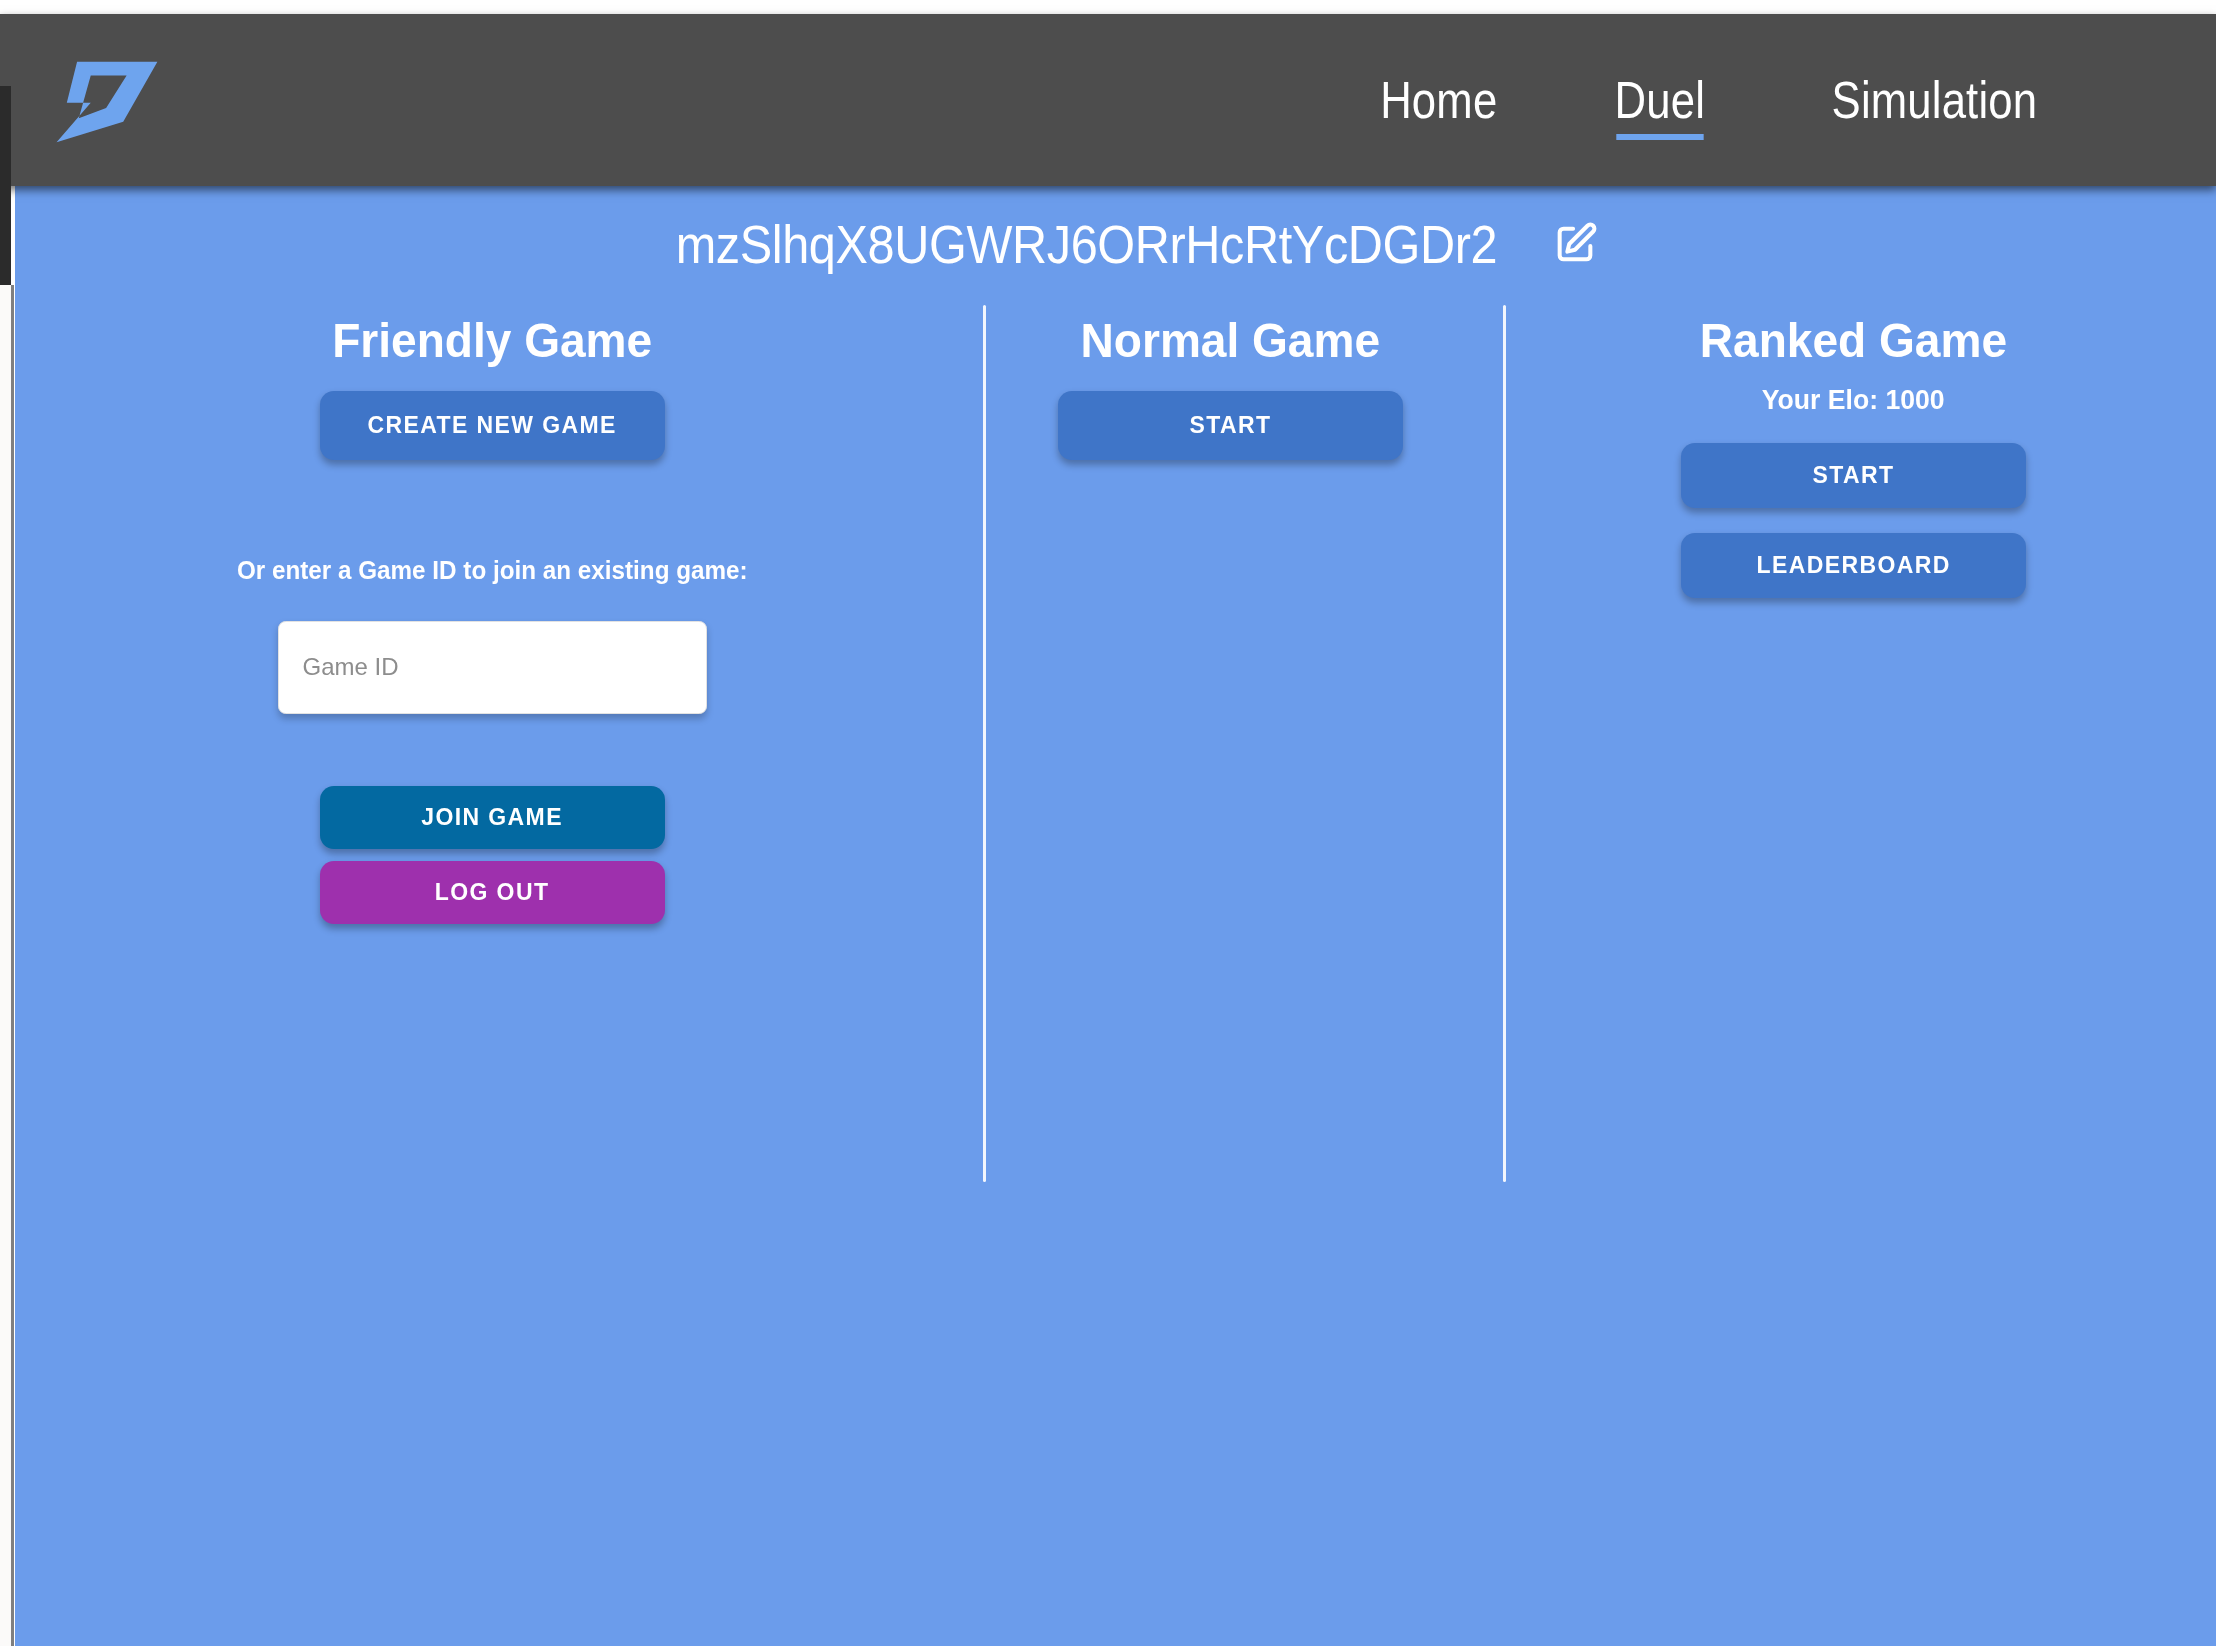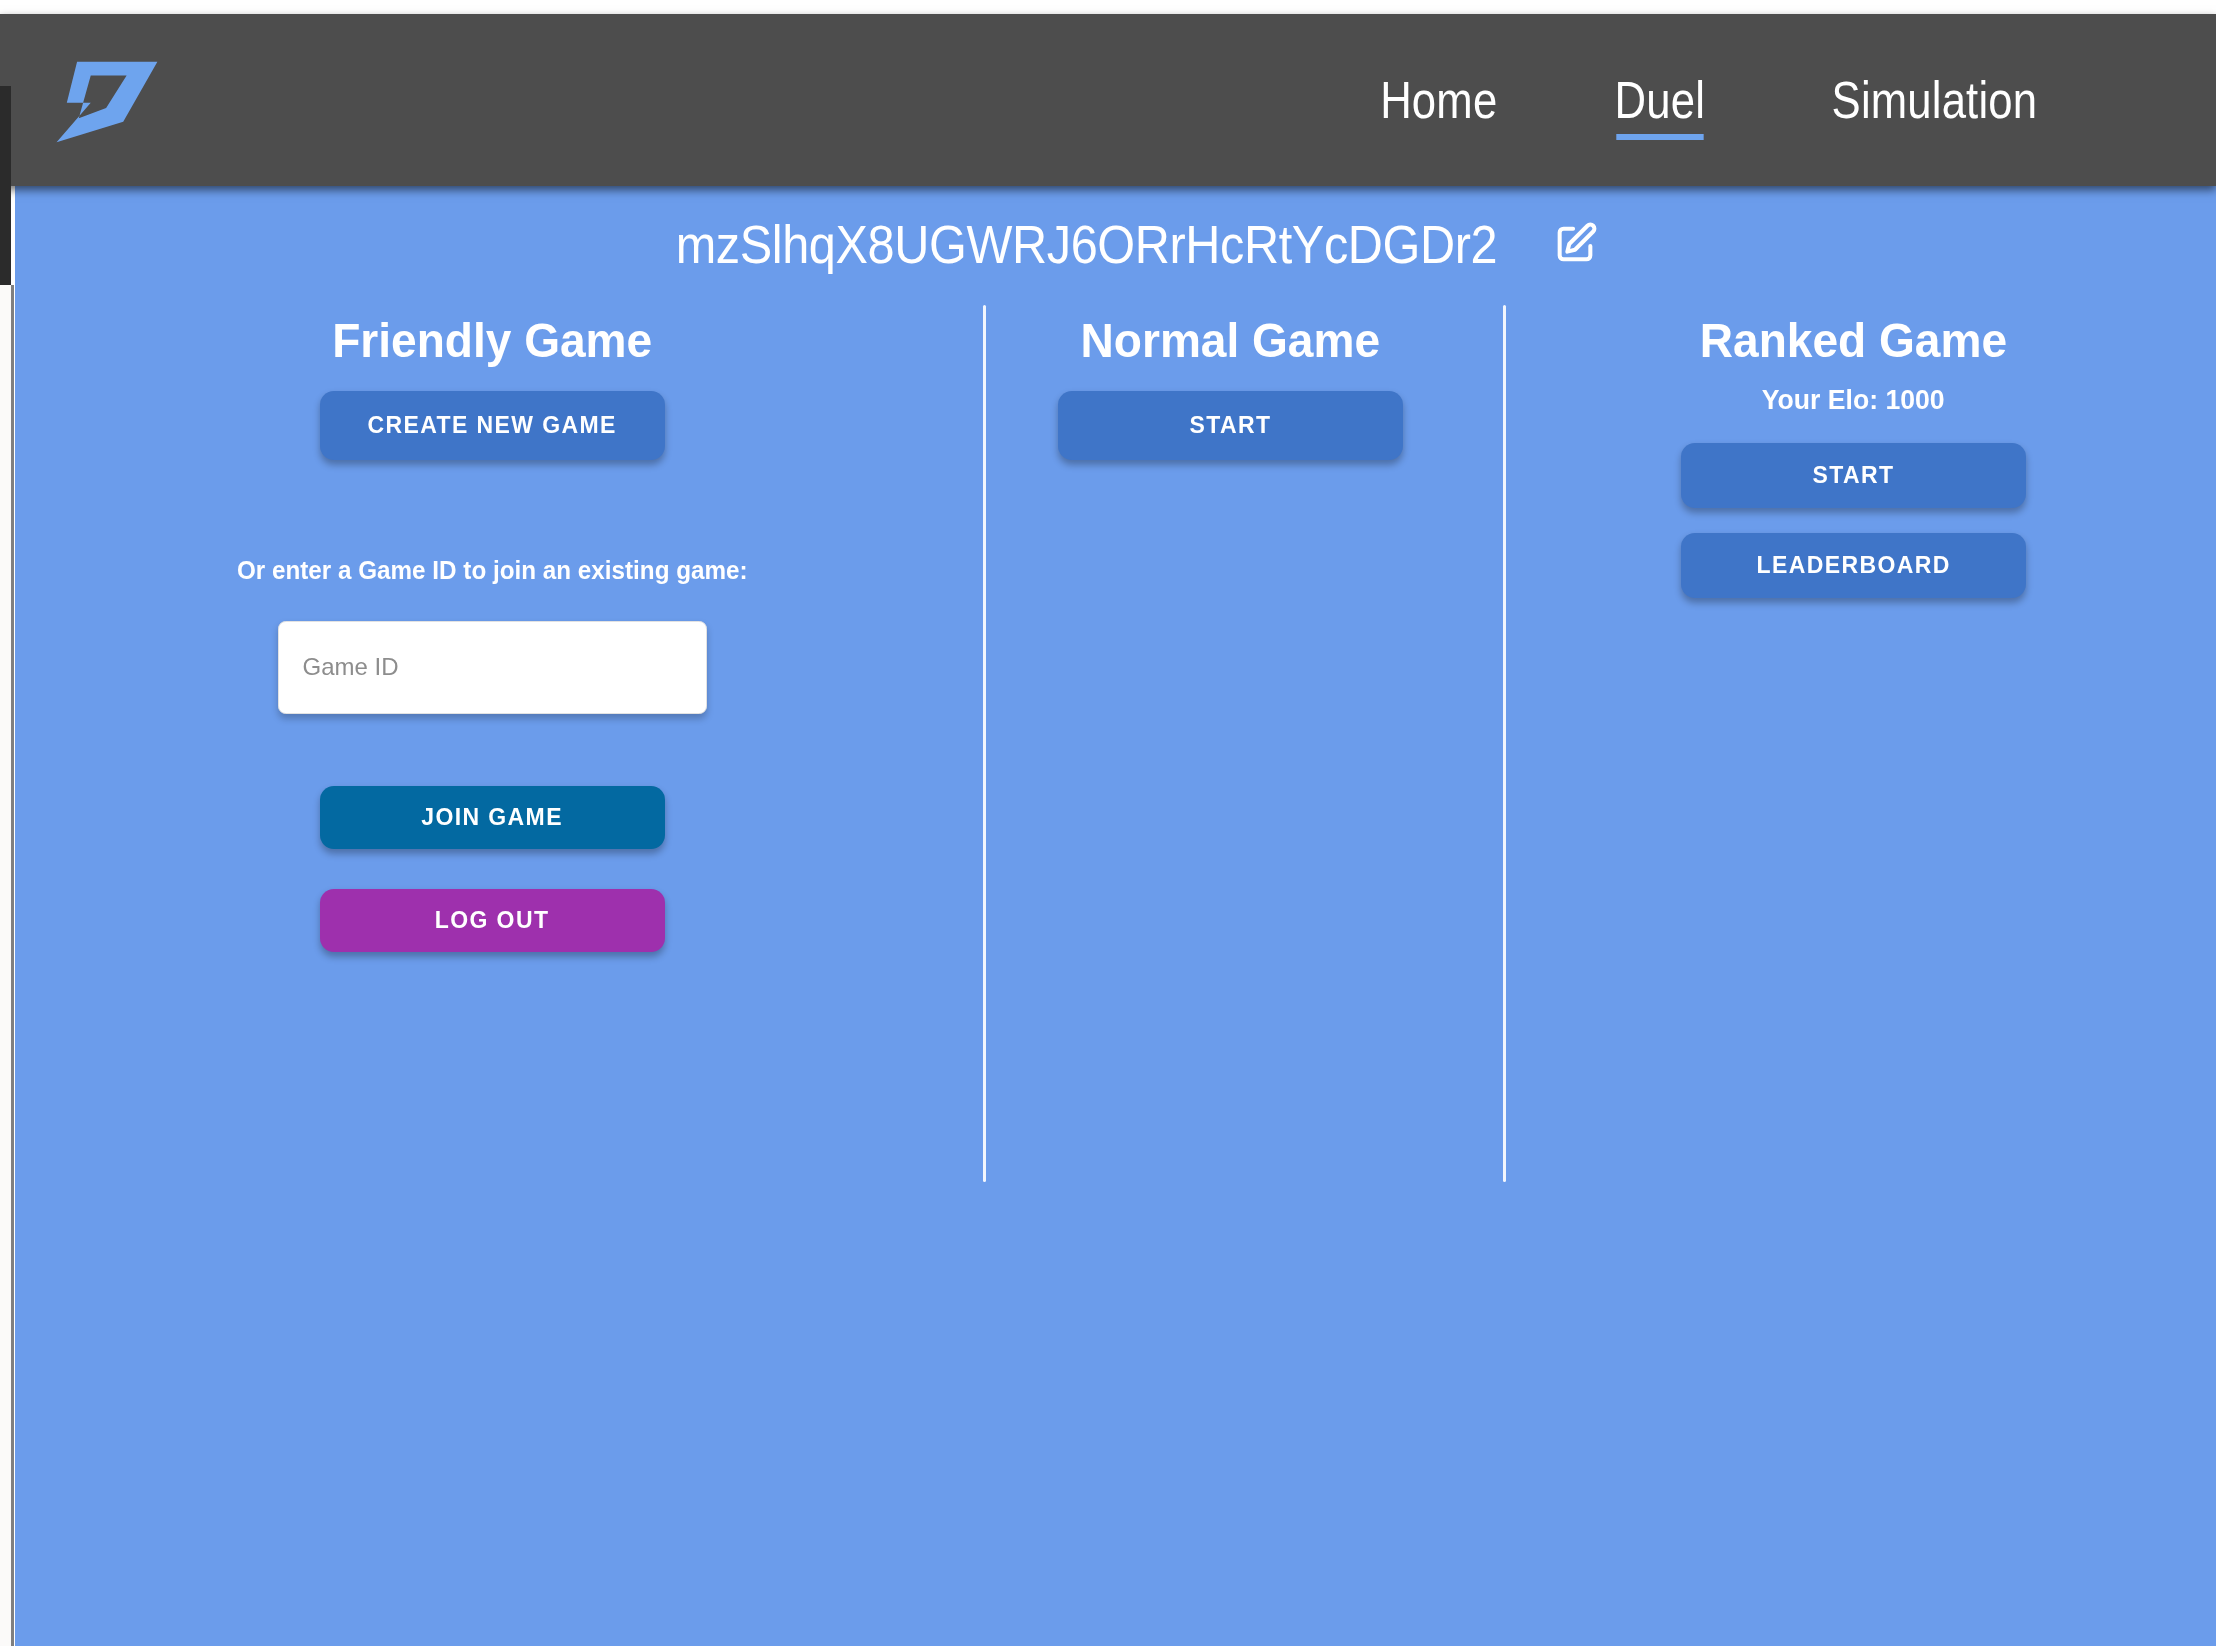--- a/index.html
+++ b/index.html
@@ -152,21 +152,21 @@
   }
   .btn-blue   { background:#3f75c8; }
   .btn-tan    { background:#0369a1; }
   .btn-purple { background:#9e30ad; }
 
   #btn-create-new-game { width:345px; height:69px; margin-top:26px; }
   #btn-normal-start    { width:345px; height:69px; margin-top:26px; }
   #btn-ranked-start    { width:345px; height:65px; margin-top:27.5px; }
   #btn-leaderboard     { width:345px; height:65px; margin-top:25px; }
   #btn-join-game       { width:345px; height:63px; margin-top:72px; }
-  #btn-log-out         { width:345px; height:63px; margin-top:40px; }
+  #btn-log-out         { width:345px; height:63px; margin-top:12px; }
 
   #join-label {
     color:#ffffff;
     font-size:25px;
     font-family:"Liberation Sans Narrow","Liberation Sans", sans-serif;
     font-weight:700;
     margin-top:96px;
     transform:scaleX(.97);
     white-space:nowrap;
   }

